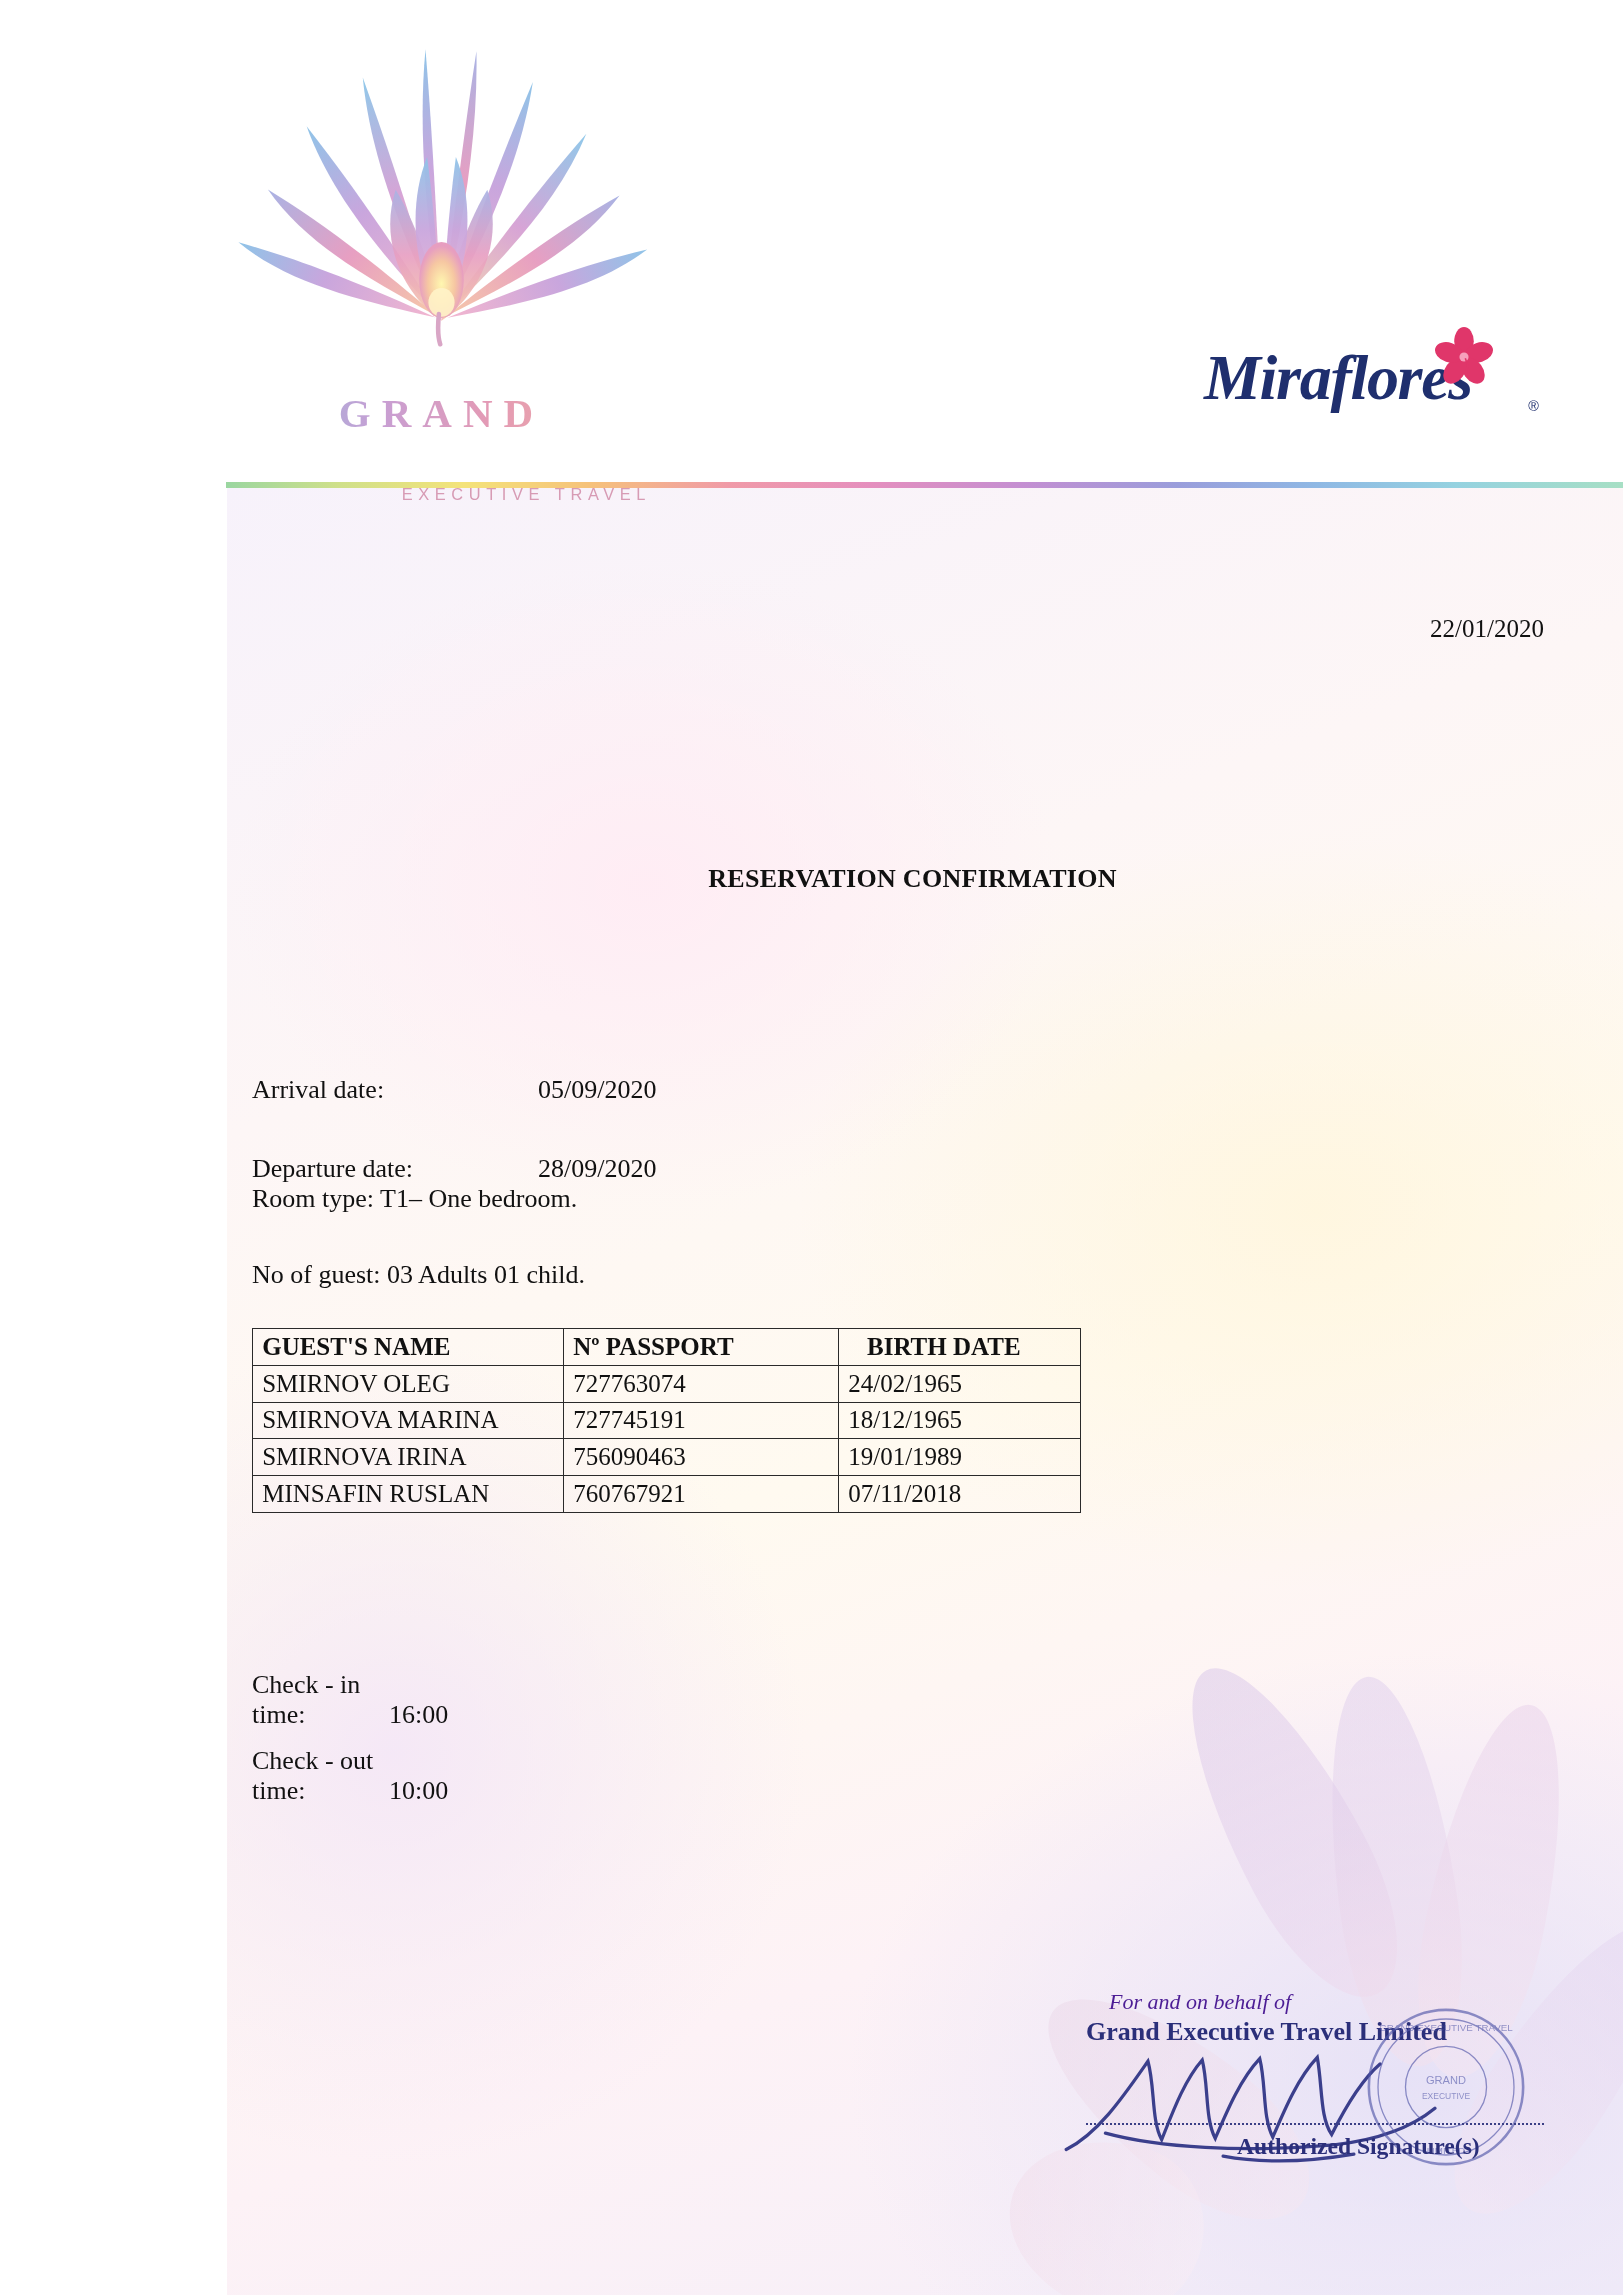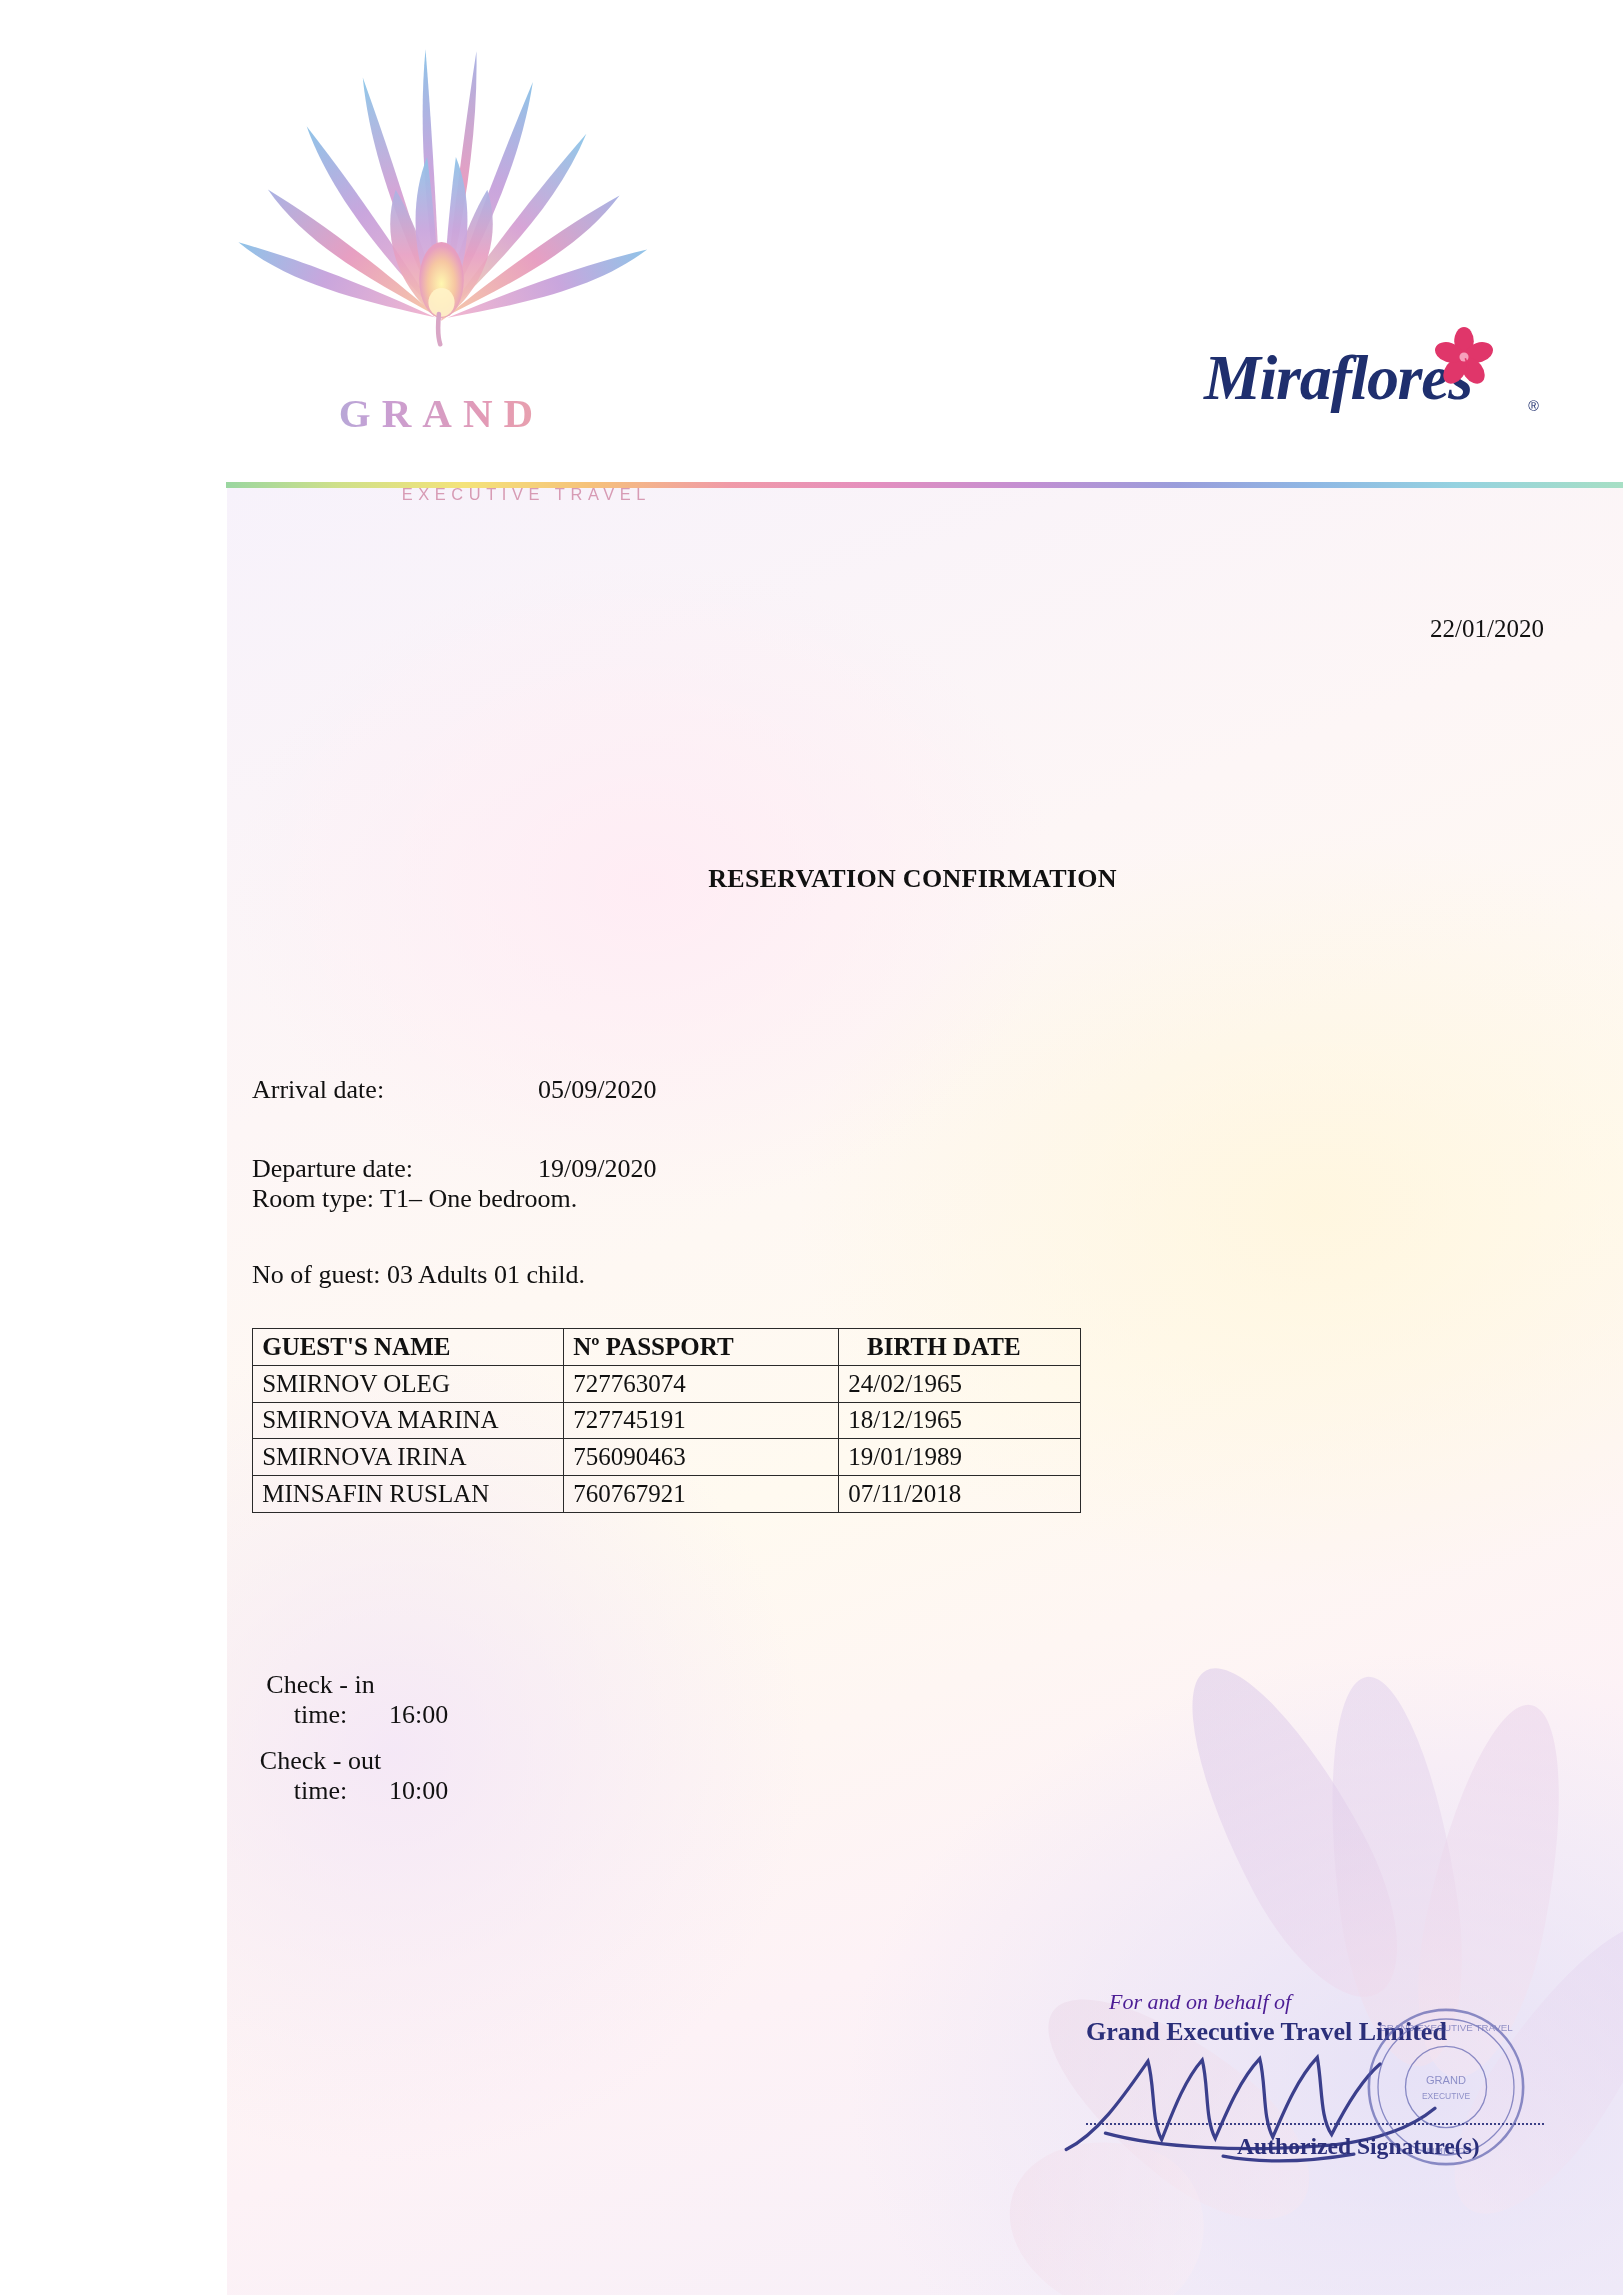--- a/index.html
+++ b/index.html
@@ -171,21 +171,21 @@
   .field .label { display: inline-block; }
   .field .value { display: inline-block; margin-top: 48px; }
   .f-arrival { top: 1027px; }
   .f-departure { top: 1106px; }
   .f-room { top: 1184px; }
   .f-guests { top: 1260px; }
   .lbl-w { display: inline-block; width: 286px; }
 
   .f-checkin { top: 1652px; }
   .f-checkout { top: 1728px; }
-  .lbl-w2 { display: inline-block; width: 137px; text-align: center; }
+  .lbl-w2 { display: inline-block; width: 137px; }
 
   
   .guest-table {
     position: absolute;
     left: 252px;
     top: 1328px;
     border-collapse: collapse;
     font-size: 25px;
     color: #111;
   }
@@ -350,21 +350,21 @@
   <div class="doc-date">22/01/2020</div>
 
 
   <div class="title">RESERVATION CONFIRMATION</div>
 
   <div class="field f-arrival">
     <span class="label lbl-w">Arrival date:</span><span class="value">05/09/2020</span>
   </div>
 
   <div class="field f-departure">
-    <span class="label lbl-w">Departure date:</span><span class="value">19/09/2020</span>
+    <span class="label lbl-w">Departure date:</span><span class="value">28/09/2020</span>
   </div>
 
   <div class="field f-room">Room type: T1– One bedroom.</div>
   <div class="field f-guests">No of guest: 03 Adults 01 child.</div>
 
   <table class="guest-table">
     <thead>
       <tr>
         <th class="c-name">GUEST'S NAME</th>
         <th class="c-pass">Nº PASSPORT</th>

